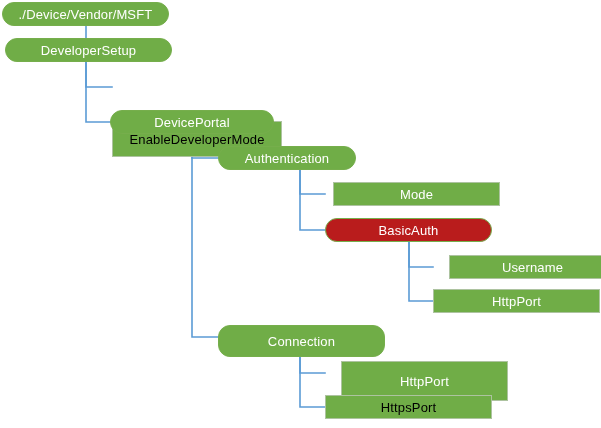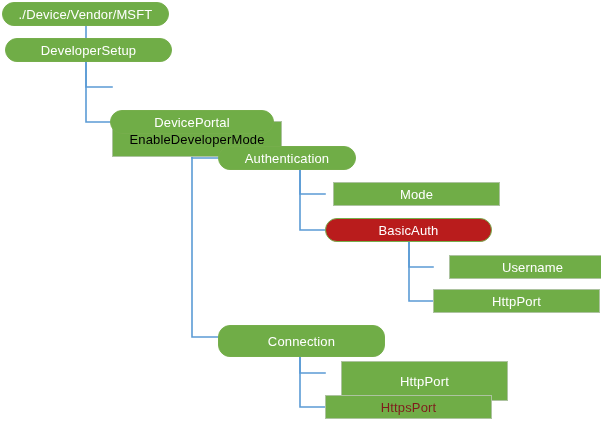--- a/index.html
+++ b/index.html
@@ -102,18 +102,18 @@
       </div>
       <div class="node rect" style="left: 433px; top: 289px; width: 167px; height: 24px; background: rgb(112, 173, 71); color: rgb(255, 255, 255);">
         <span class="node-label">HttpPort</span>
       </div>
       <div class="node rounded" style="left: 218px; top: 325px; width: 167px; height: 32px; background: rgb(112, 173, 71); color: rgb(255, 255, 255);">
         <span class="node-label">Connection</span>
       </div>
       <div class="node rect" style="left: 341px; top: 361px; width: 167px; height: 40px; background: rgb(112, 173, 71); color: rgb(255, 255, 255);">
         <span class="node-label">HttpPort</span>
       </div>
-      <div class="node rect" style="left: 325px; top: 395px; width: 167px; height: 24px; background: rgb(112, 173, 71); color: #7f1d1d;">
+      <div class="node rect" style="left: 325px; top: 395px; width: 167px; height: 24px; background: rgb(112, 173, 71); color: #000000;">
         <span class="node-label">HttpsPort</span>
       </div>
     </div>
 
 </div>
 
 </body></html>

